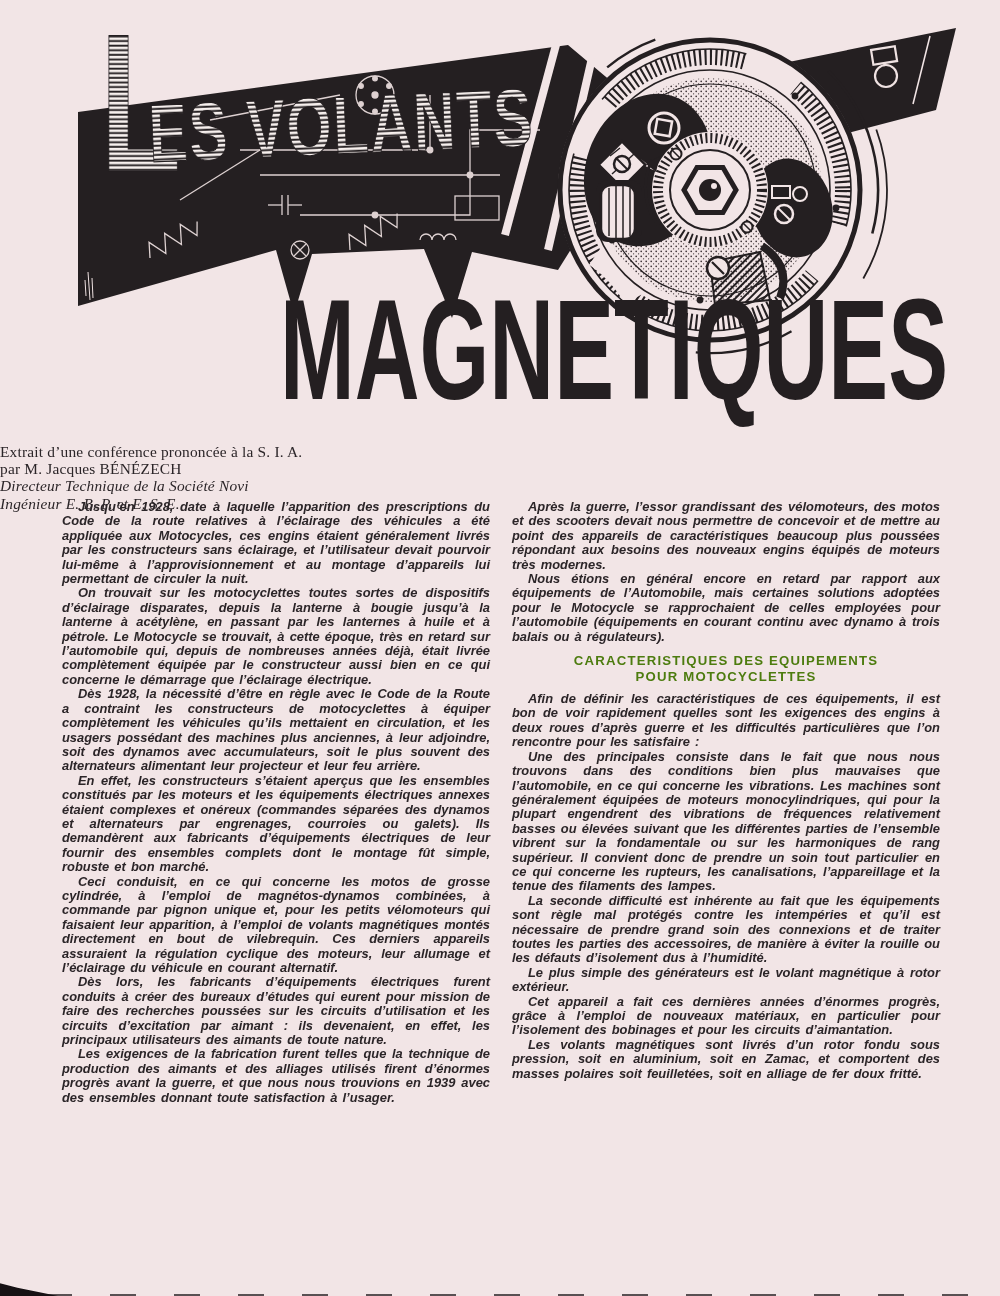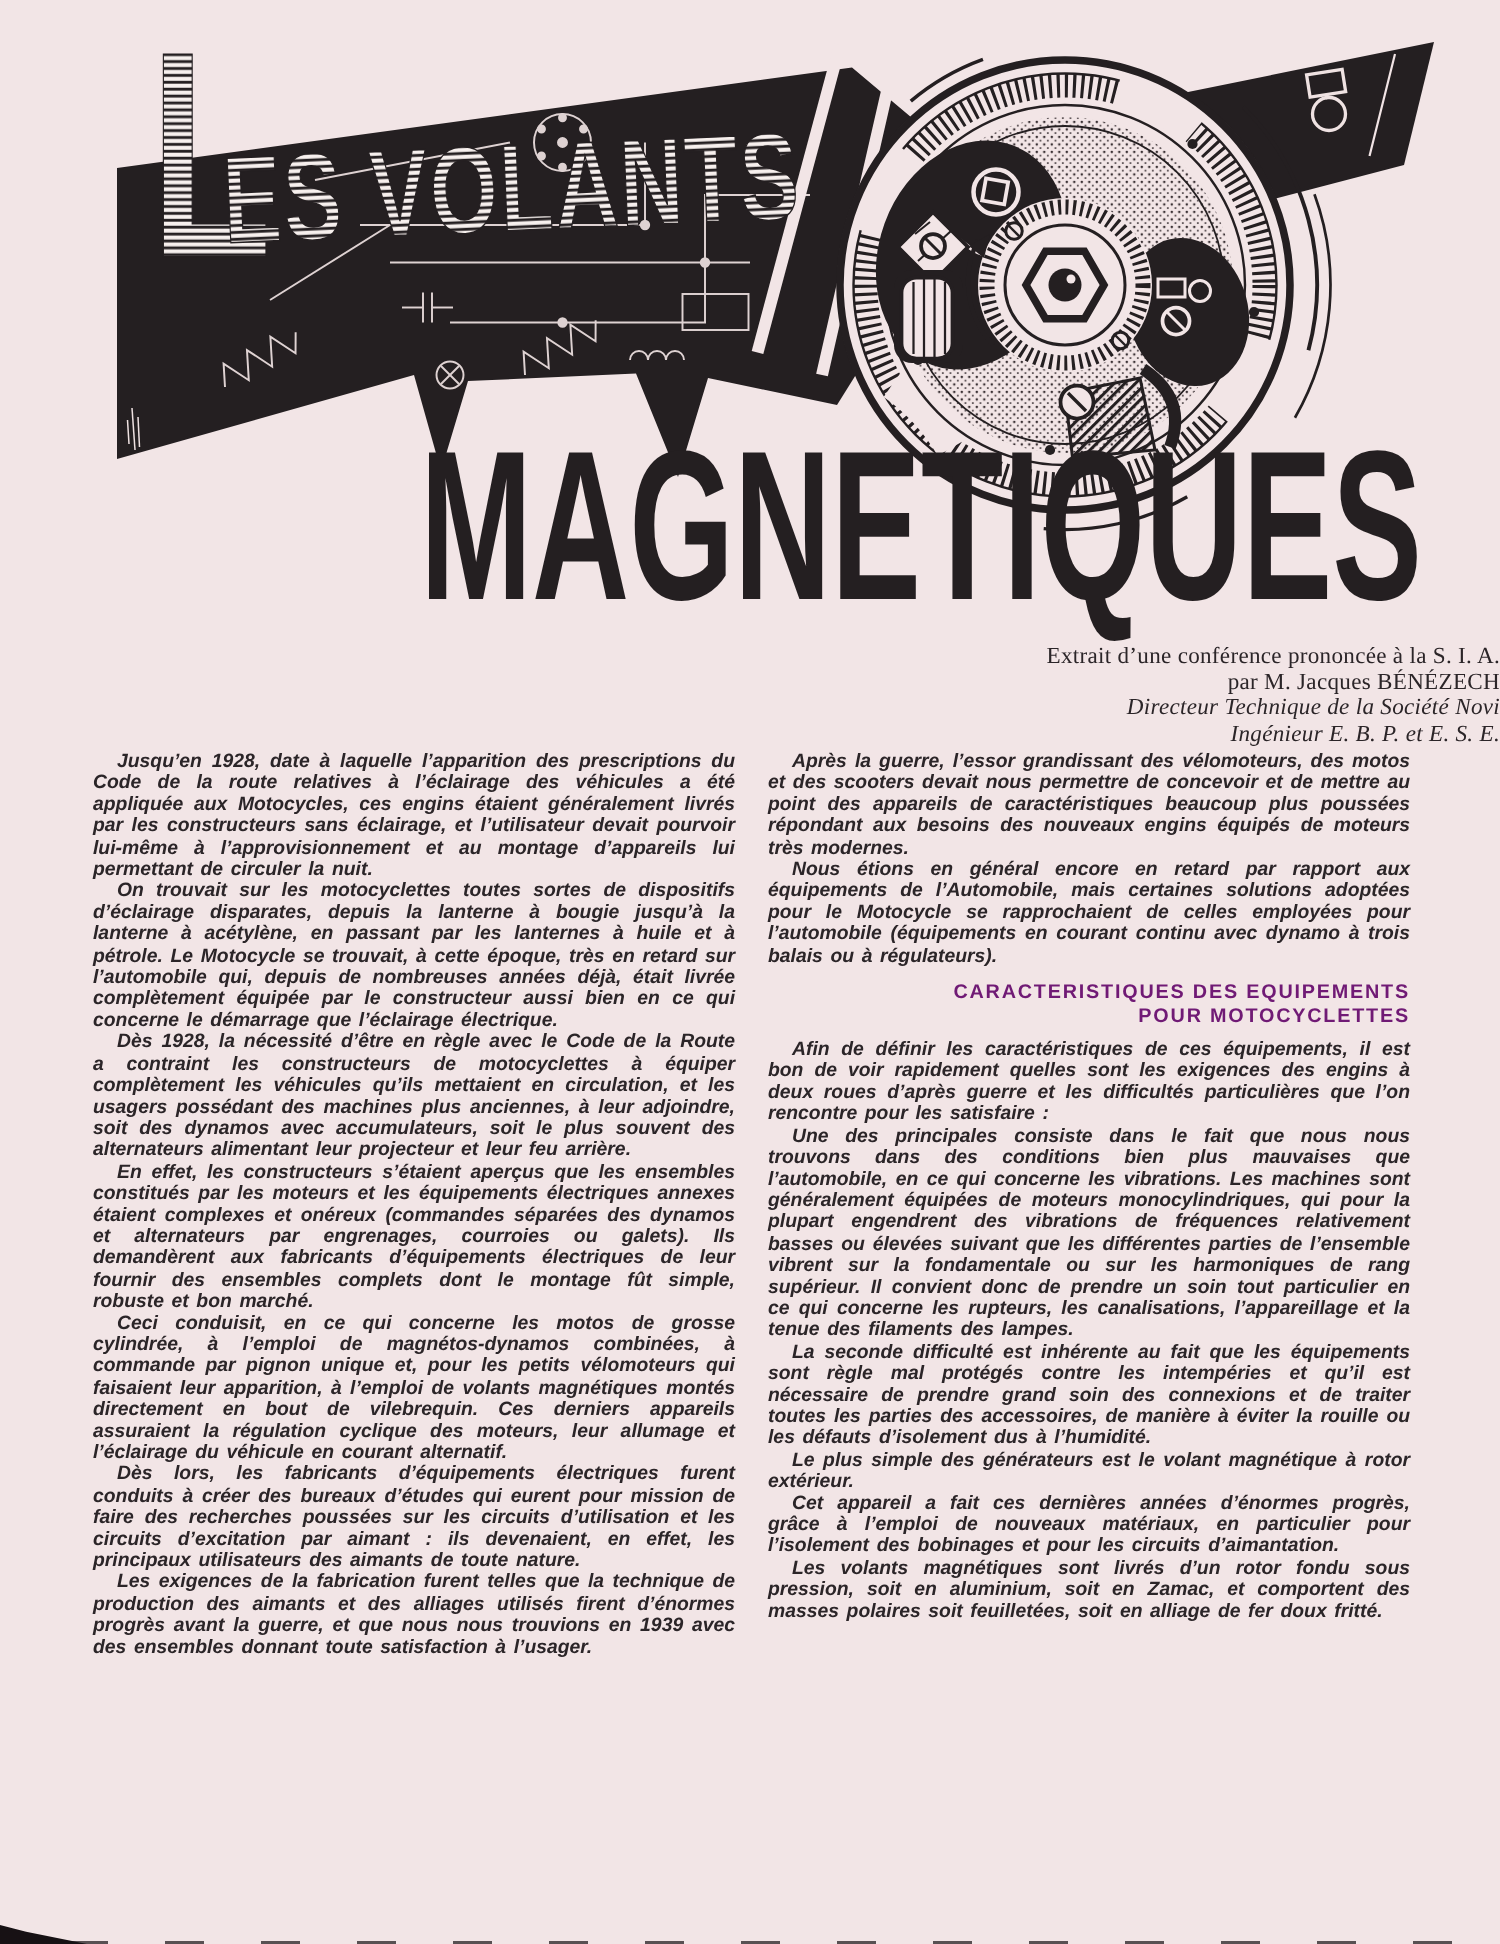--- a/index.html
+++ b/index.html
@@ -1,31 +1,31 @@
 <!DOCTYPE html>
 <html><head>
 <meta charset="utf-8">
 <style>
   html,body{margin:0;padding:0;}
   .page{position:relative;width:1000px;height:1296px;background:#f2e5e6;overflow:hidden;
         font-family:"Liberation Sans",sans-serif;color:#2b2528;}
   .masthead{position:absolute;top:0;left:0;width:1000px;height:432px;}
   .masthead svg{display:block;width:1000px;height:432px;}
 
-  .byline{position:absolute;top:429px;left:0;right:0;text-align:right;
+  .byline{position:absolute;top:443px;left:0;right:0;text-align:left;
           font-family:"Liberation Serif",serif;color:#2b2528;}
   .byline div{line-height:17.2px;font-size:15.4px;letter-spacing:.2px;}
   .byline .it{font-style:italic;}
 
   .columns{position:absolute;top:500px;left:62px;width:878px;display:flex;gap:22px;}
   .col{flex:1 1 0;min-width:0;}
   .col p{margin:0;text-indent:16px;text-align:justify;font-style:italic;font-weight:bold;
          font-size:12.9px;line-height:14.4px;color:#2b2528;word-spacing:1.5px;}
-  .col-heading{font-style:normal;font-weight:bold;text-align:right;font-size:13.2px;
-               letter-spacing:1.2px;margin:9px 0 7px;color:#701a75;}
+  .col-heading{font-style:normal;font-weight:bold;text-align:center;font-size:13.2px;
+               letter-spacing:1.2px;margin:9px 0 7px;color:#4d7c0f;}
   .col-heading div{line-height:16px;}
 
   .corner-blob{position:absolute;left:0;bottom:0;width:58px;height:15px;background:#171114;
                clip-path:polygon(0 15%,30% 45%,100% 100%,0 100%);}
   .bottom-strip{position:absolute;left:46px;right:0;bottom:0;height:2px;
                 background:repeating-linear-gradient(90deg,rgba(23,17,20,.7) 0 26px,transparent 26px 64px);}
 </style>
 </head>
 <body>
 

